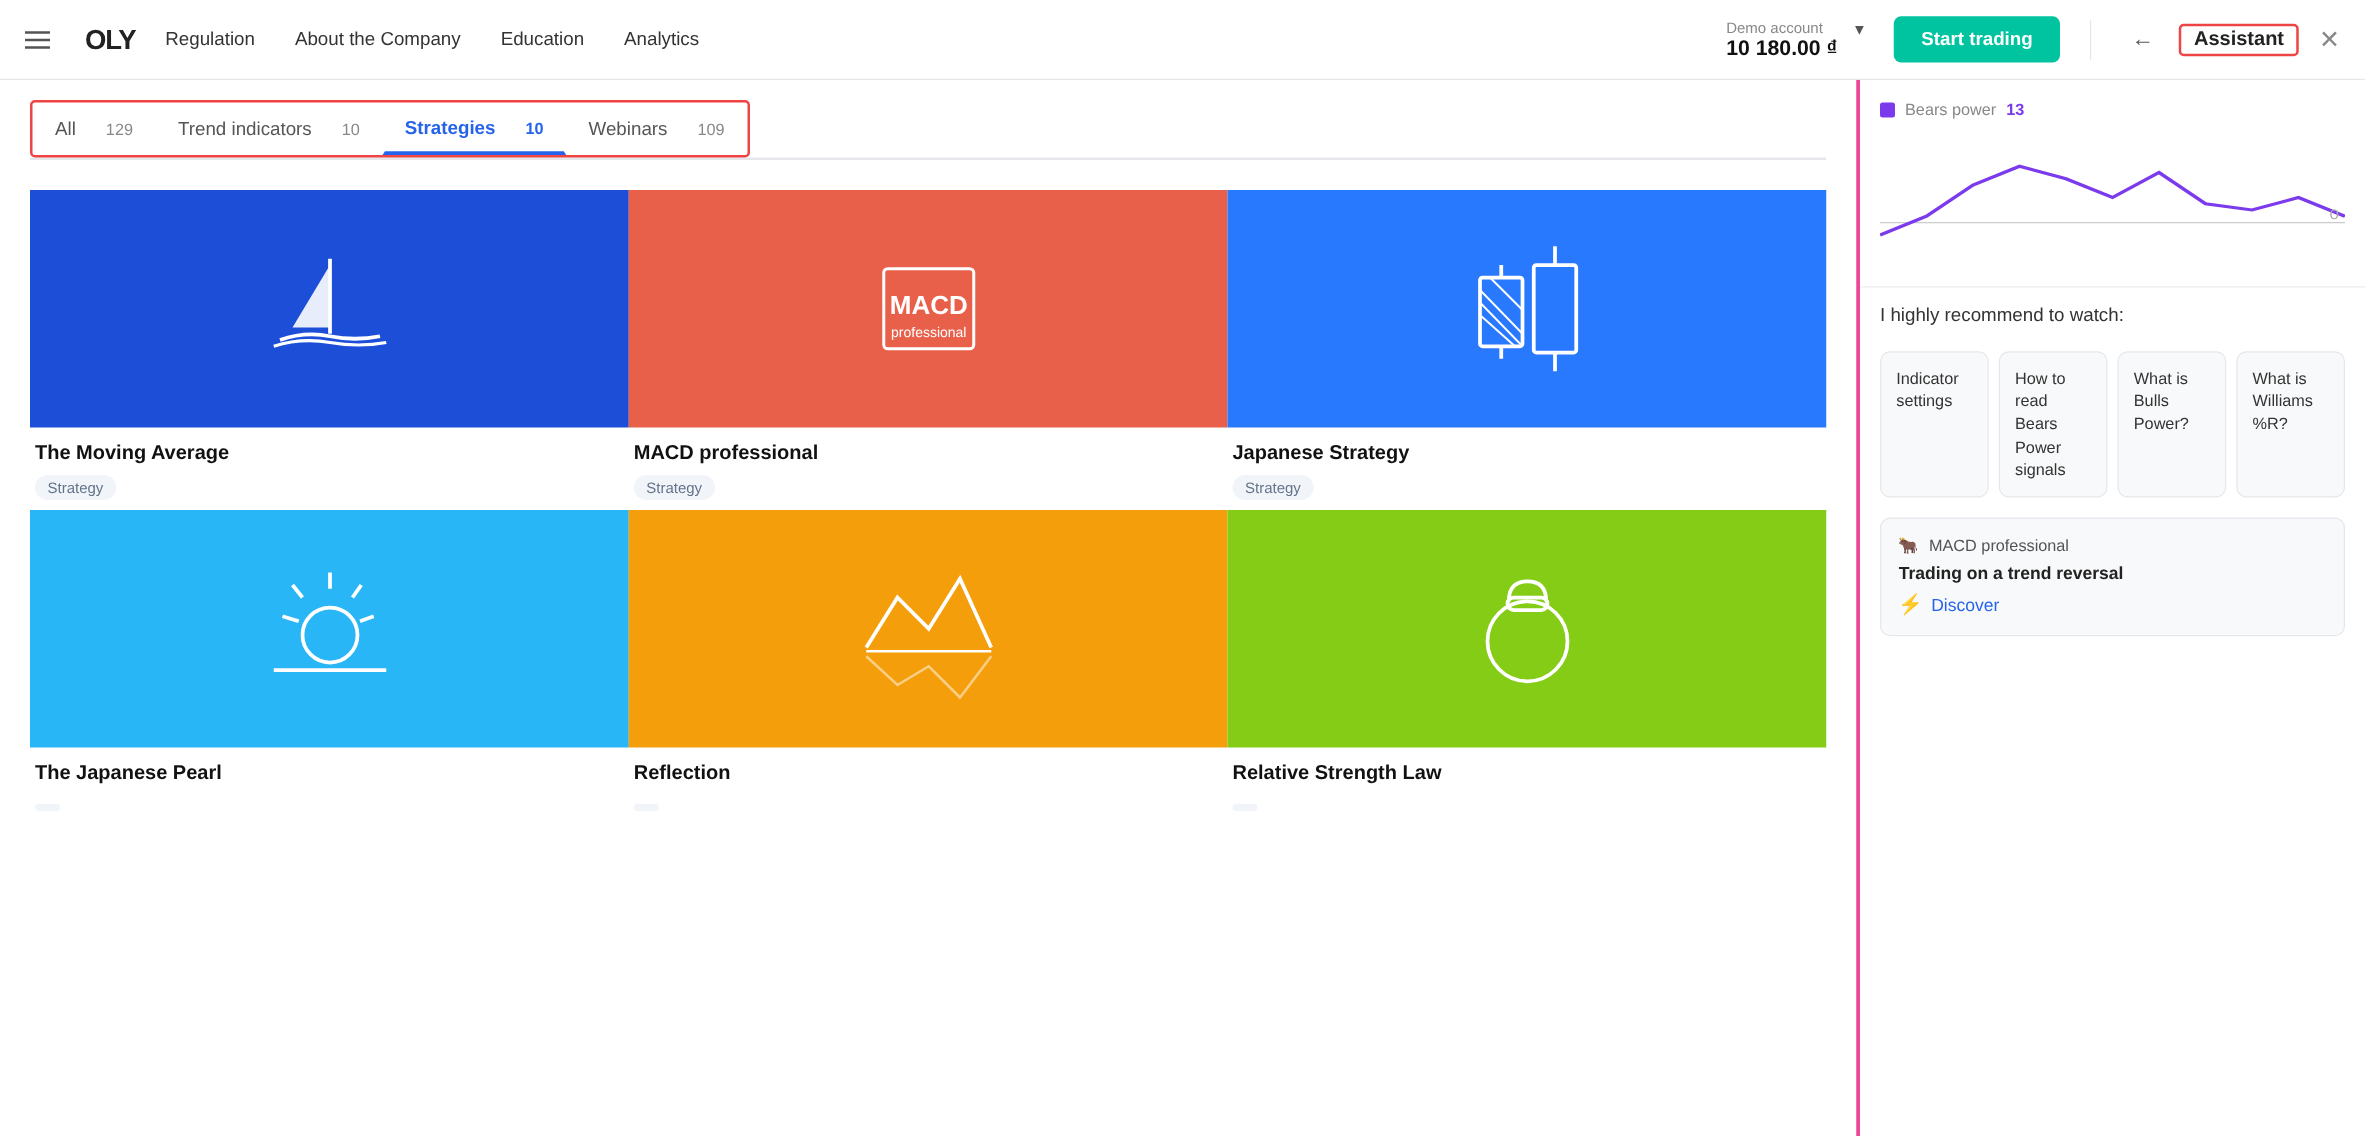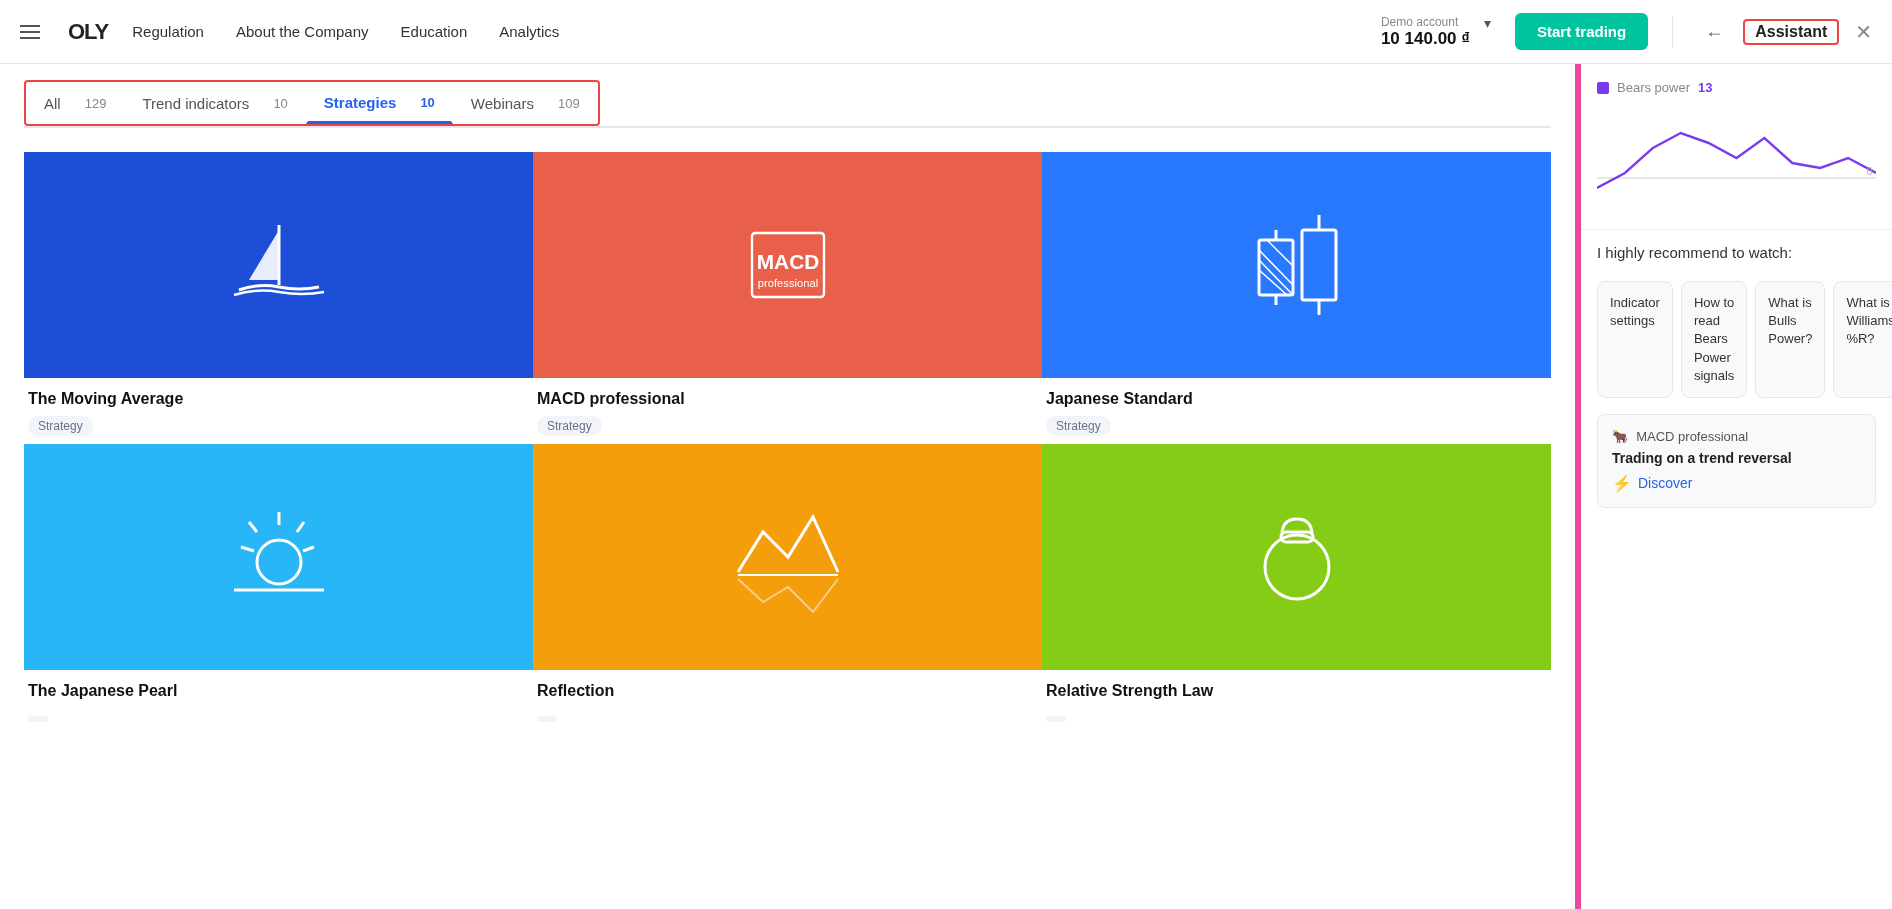--- a/index.html
+++ b/index.html
@@ -32,36 +32,36 @@
     
     .tabs { display: flex; align-items: center; gap: 0; border-bottom: 2px solid #e5e7eb; margin-bottom: 24px; padding-top: 16px; }
     .tab { padding: 10px 16px; font-size: 15px; cursor: pointer; color: #555; position: relative; display: flex; align-items: center; gap: 24px; border: 2px solid transparent; border-radius: 0; }
     .tab .count { font-size: 13px; color: #888; }
     .tab.active { color: #2563eb; font-weight: 600; border-bottom: 3px solid #2563eb; }
     .tab.active .count { color: #2563eb; }
 
     
     .cards-grid { display: grid; grid-template-columns: repeat(3, 1fr); gap: 0; }
     .card { cursor: pointer; }
-    .card-image { height: 226px; display: flex; align-items: center; justify-content: center; border: 2px solid transparent; }
+    .card-image { height: 190px; display: flex; align-items: center; justify-content: center; border: 2px solid transparent; }
     .card-image.blue { background: #1d4ed8; }
     .card-image.coral { background: #e8604a; }
     .card-image.bright-blue { background: #2979ff; }
     .card-image.light-blue { background: #29b6f6; }
     .card-image.amber { background: #f59e0b; }
     .card-image.green { background: #84cc16; }
     .card-info { padding: 12px 4px 8px 4px; }
     .card-title { font-size: 16px; font-weight: 600; color: #111; margin-bottom: 8px; }
     .card-tag { display: inline-block; background: #f1f5f9; color: #64748b; font-size: 12px; padding: 3px 10px; border-radius: 12px; }
 
     
     .card-svg { width: 120px; height: 120px; }
 
     
-    .right-panel { width: 317px; border-left: 6px solid #ec4899; display: flex; flex-direction: column; overflow-y: auto; flex-shrink: 0; }
+    .right-panel { width: 407px; border-left: 3px solid #ec4899; display: flex; flex-direction: column; overflow-y: auto; flex-shrink: 0; }
 
     
     .chart-area { padding: 16px; border-bottom: 1px solid #eee; }
     .chart-legend { display: flex; align-items: center; gap: 8px; font-size: 13px; color: #888; margin-bottom: 8px; }
     .chart-legend-dot { width: 12px; height: 12px; background: #7c3aed; border-radius: 2px; }
     .chart-legend-num { color: #7c3aed; font-weight: 600; }
     .chart-container { position: relative; height: 110px; }
 
     
     .recommend-section { padding: 14px 16px 8px 16px; }
@@ -90,21 +90,21 @@
   <div class="header-logo">OLY</div>
   <nav class="header-nav">
     <a>Regulation</a>
     <a>About the Company</a>
     <a>Education</a>
     <a>Analytics</a>
   </nav>
   <div class="demo-account">
     <div>
       <div class="label">Demo account</div>
-      <div class="amount">10 140.00 ₫</div>
+      <div class="amount">10 180.00 ₫</div>
     </div>
     <span class="demo-dropdown">▾</span>
   </div>
   <button class="start-trading-btn">Start trading</button>
   <div class="header-divider"></div>
   <div class="assistant-section">
     <button class="back-btn">←</button>
     <span class="assistant-label">Assistant</span>
     <button class="close-btn">✕</button>
   </div>
@@ -177,21 +177,21 @@
             <line x1="22" y1="65" x2="50" y2="90" stroke="white" stroke-width="1.5"></line>
             <line x1="30" y1="35" x2="56" y2="61" stroke="white" stroke-width="1.5"></line>
             <line x1="39" y1="25" x2="39" y2="35" stroke="white" stroke-width="3"></line>
             <line x1="39" y1="90" x2="39" y2="100" stroke="white" stroke-width="3"></line>
             <rect x="65" y="25" width="34" height="70" rx="2" stroke="white" stroke-width="3" fill="white" fill-opacity="0.0"></rect>
             <line x1="82" y1="10" x2="82" y2="25" stroke="white" stroke-width="3"></line>
             <line x1="82" y1="95" x2="82" y2="110" stroke="white" stroke-width="3"></line>
           </svg>
         </div>
         <div class="card-info">
-          <div class="card-title">Japanese Standard</div>
+          <div class="card-title">Japanese Strategy</div>
           <span class="card-tag">Strategy</span>
         </div>
       </div>
 
       <div class="card">
         <div class="card-image light-blue">
           <svg class="card-svg" viewBox="0 0 120 120" fill="none" xmlns="http://www.w3.org/2000/svg">
 
             <circle cx="60" cy="65" r="22" stroke="white" stroke-width="3" fill="none"></circle>
 

